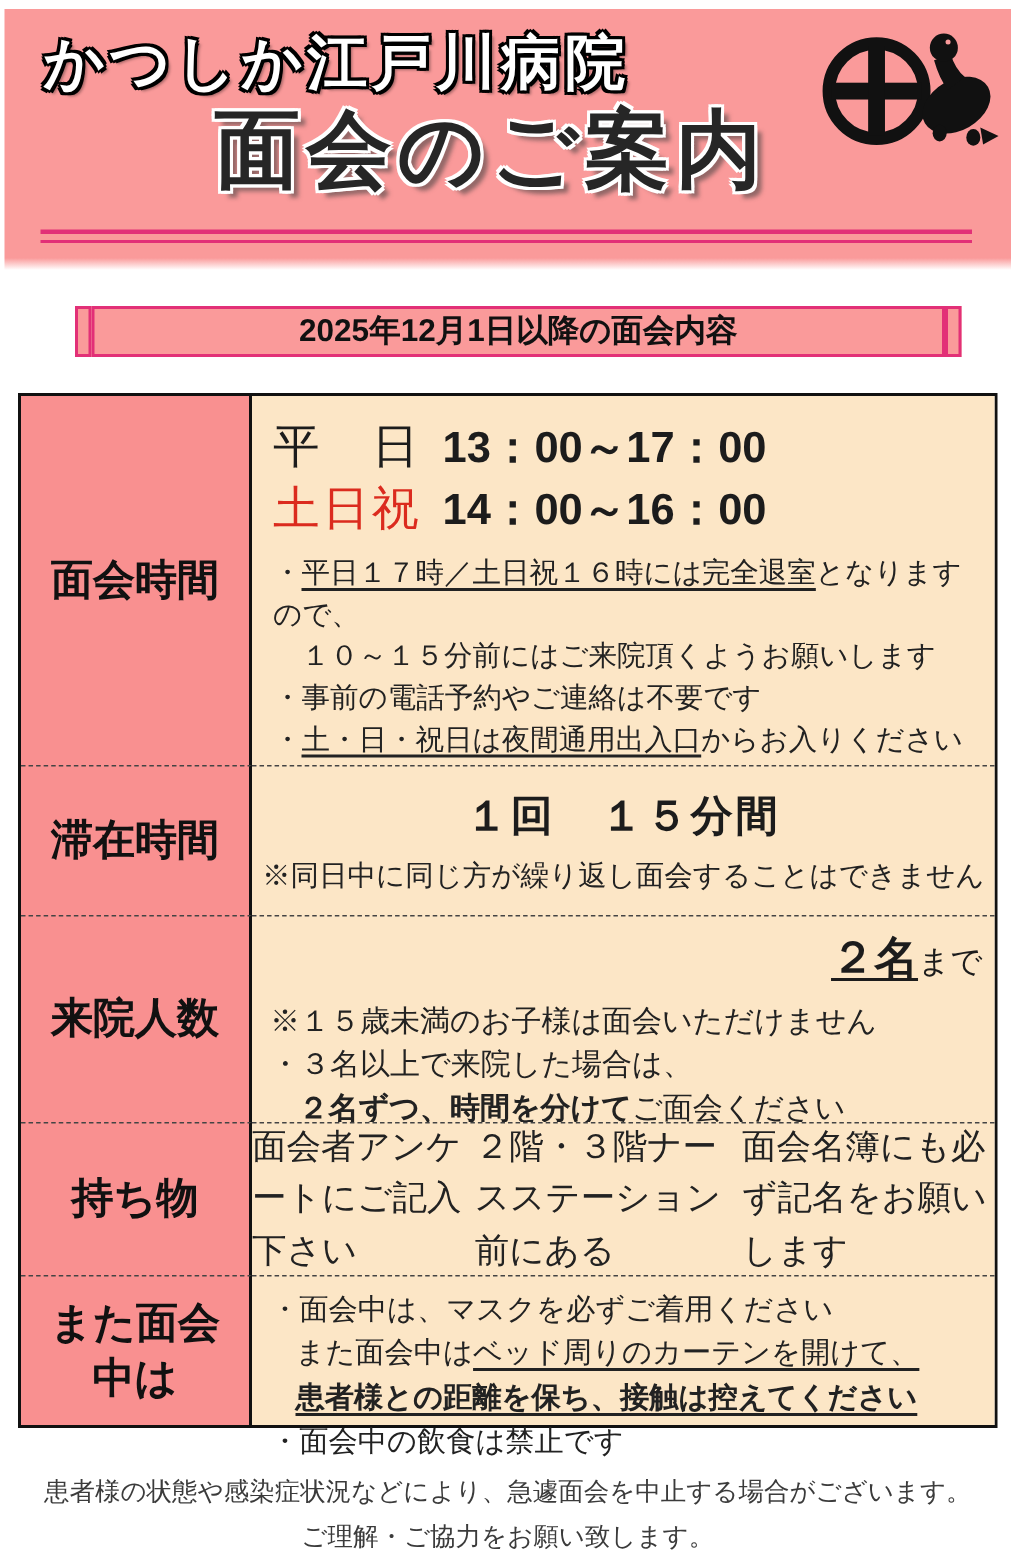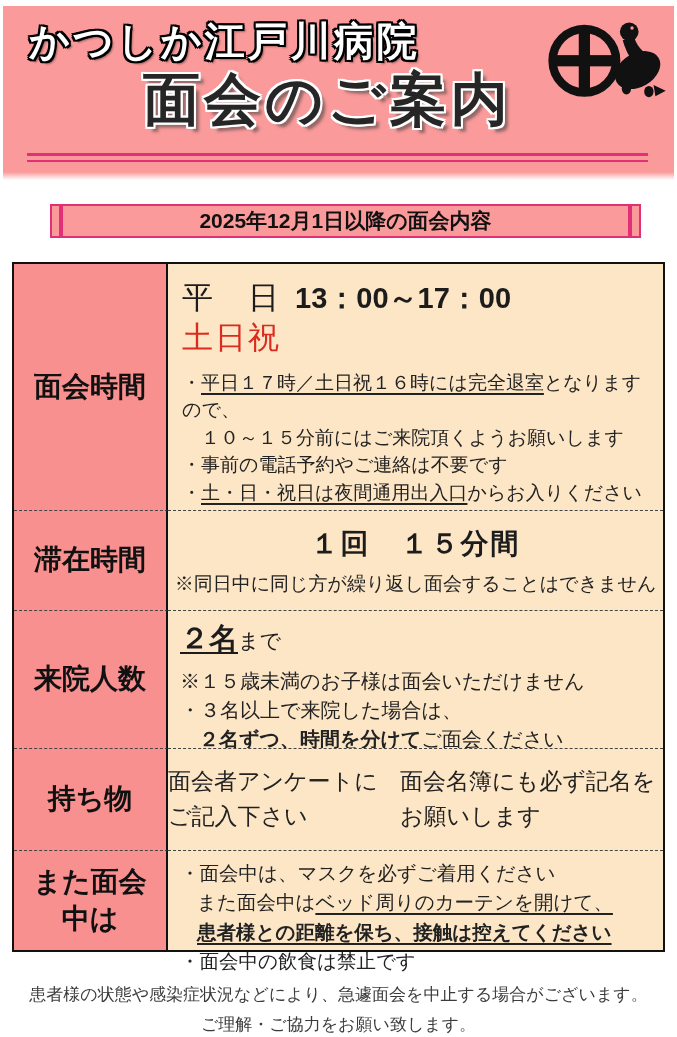--- a/index.html
+++ b/index.html
@@ -60,21 +60,21 @@
   .u  { text-decoration:underline; text-underline-offset:4px; text-decoration-thickness:1.5px; }
   .ub { text-decoration:underline; text-underline-offset:4px; text-decoration-thickness:1.5px; font-weight:700; }
 
   
   .cnt-stay { display:flex; flex-direction:column; align-items:center; justify-content:center; gap:8px; }
   .stay-main { font-size:28px; font-weight:700; letter-spacing:2px; }
   .stay-note { font-size:19px; color:#222; }
 
   
   .cnt-visitors { padding:8px 8px 0 12px; }
-  .limit-line { text-align:left; font-size:21px; margin-bottom:8px; font-family:"Liberation Serif", serif; }
+  .limit-line { text-align:right; font-size:21px; margin-bottom:8px; font-family:"Liberation Serif", serif; }
   .limit-strong { font-size:29px; font-weight:700; font-family:"Liberation Sans", sans-serif; }
   .visitor-notes { font-size:20px; line-height:1.45; color:#222; }
 
   
   .cnt-items { display:flex; flex-direction:row; align-items:center; justify-content:center;
     font-size:23px; line-height:1.5; color:#222; }
 
   
   .cnt-requests { padding:8px 6px 0 12px; font-size:19.5px; line-height:1.5; color:#222; }
   .ind { padding-left:17px; }
@@ -117,20 +117,21 @@
   <div class="info-table">
 
     <div class="lbl">面会時間</div>
     <div class="cnt cnt-hours">
       <div class="time-line">
         <span class="day">平　日</span>
         <span class="time">13：00～17：00</span>
       </div>
       <div class="time-line">
         <span class="day red">土日祝</span>
+        <span class="time">14：00～16：00</span>
       </div>
       <div class="hours-notes serif">
         <div><span>・</span><span class="u">平日１７時／土日祝１６時には完全退室</span><span>となりますので、</span></div>
         <div class="cont">１０～１５分前にはご来院頂くようお願いします</div>
         <div>・事前の電話予約やご連絡は不要です</div>
         <div><span>・</span><span class="u">土・日・祝日は夜間通用出入口</span><span>からお入りください</span></div>
       </div>
     </div>
 
     <div class="lbl r2">滞在時間</div>
@@ -145,20 +146,21 @@
       <div class="visitor-notes serif">
         <div>※１５歳未満のお子様は面会いただけません</div>
         <div>・３名以上で来院した場合は、</div>
         <div class="cont"><span class="ub">２名ずつ、時間を分けて</span><span>ご面会ください</span></div>
       </div>
     </div>
 
     <div class="lbl r2">持ち物</div>
     <div class="cnt r2 cnt-items serif">
       <div>面会者アンケートにご記入下さい</div>
+      <div>２階・３階ナースステーション前にある</div>
       <div>面会名簿にも必ず記名をお願いします</div>
     </div>
 
     <div class="lbl r2">また面会中は</div>
     <div class="cnt r2 cnt-requests serif">
       <div>・面会中は、マスクを必ずご着用ください</div>
       <div class="ind"><span>また面会中は</span><span class="u">ベッド周りのカーテンを開けて、</span></div>
       <div class="ind"><span class="ub">患者様との距離を保ち、接触は控えてください</span></div>
       <div>・面会中の飲食は禁止です</div>
     </div>

